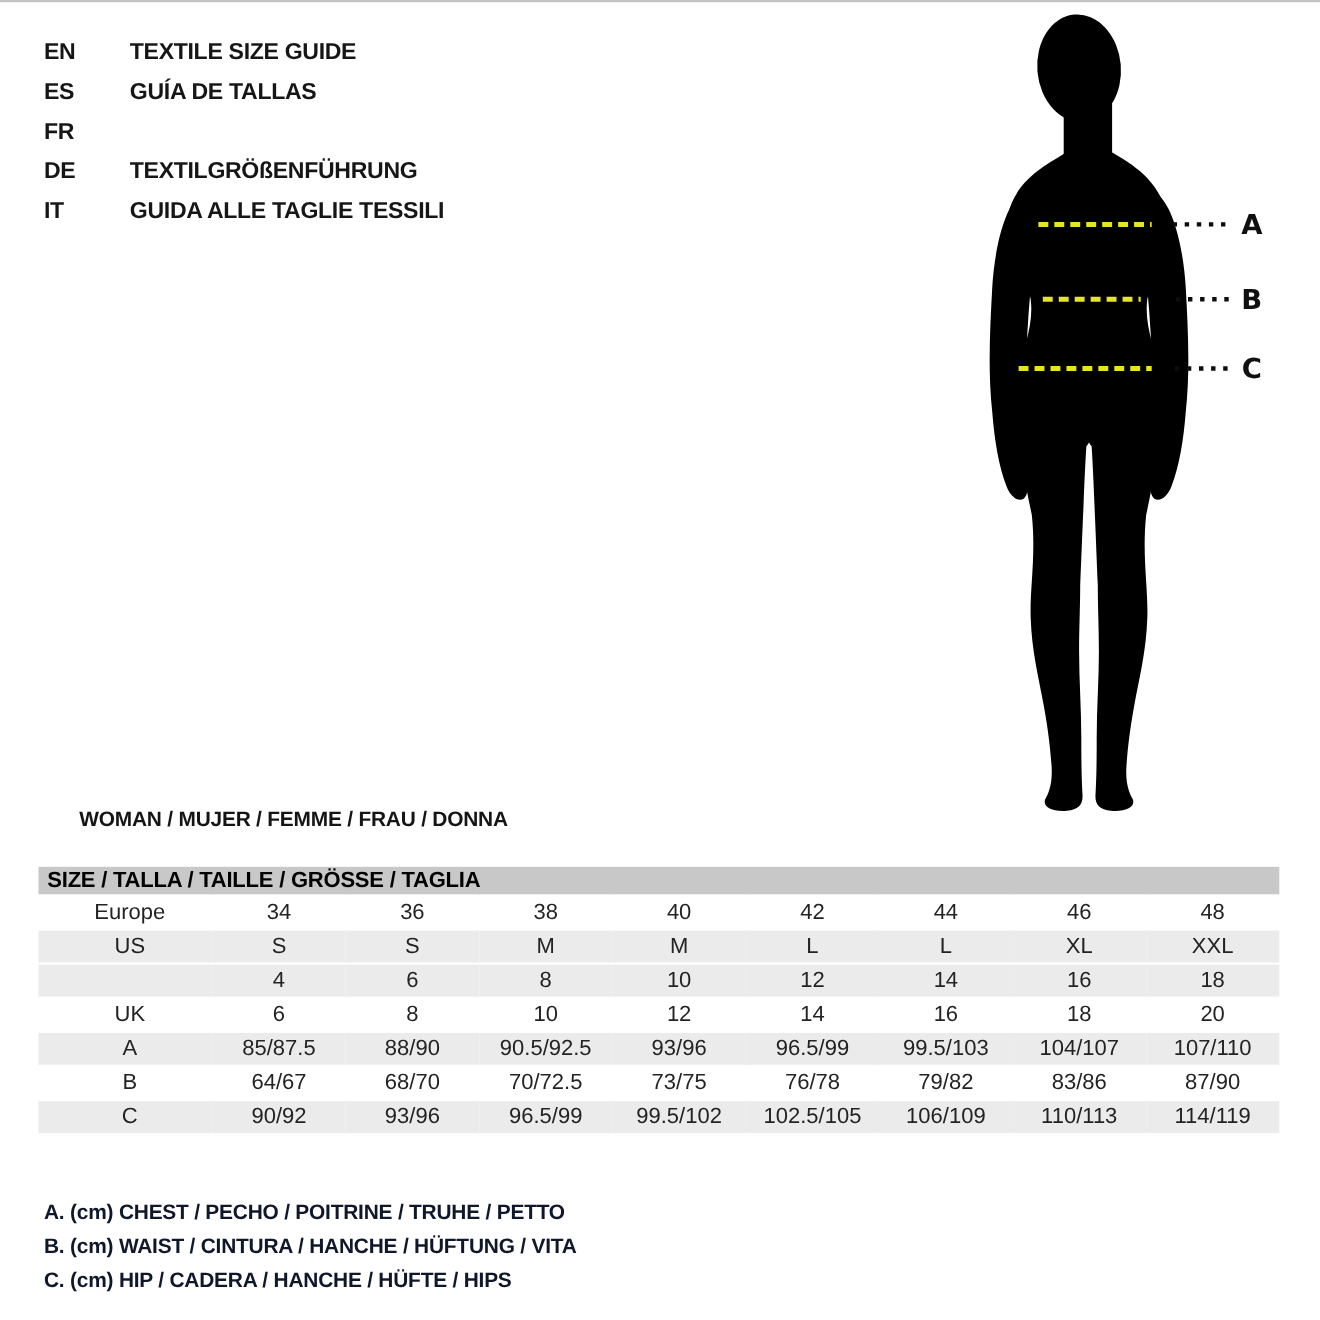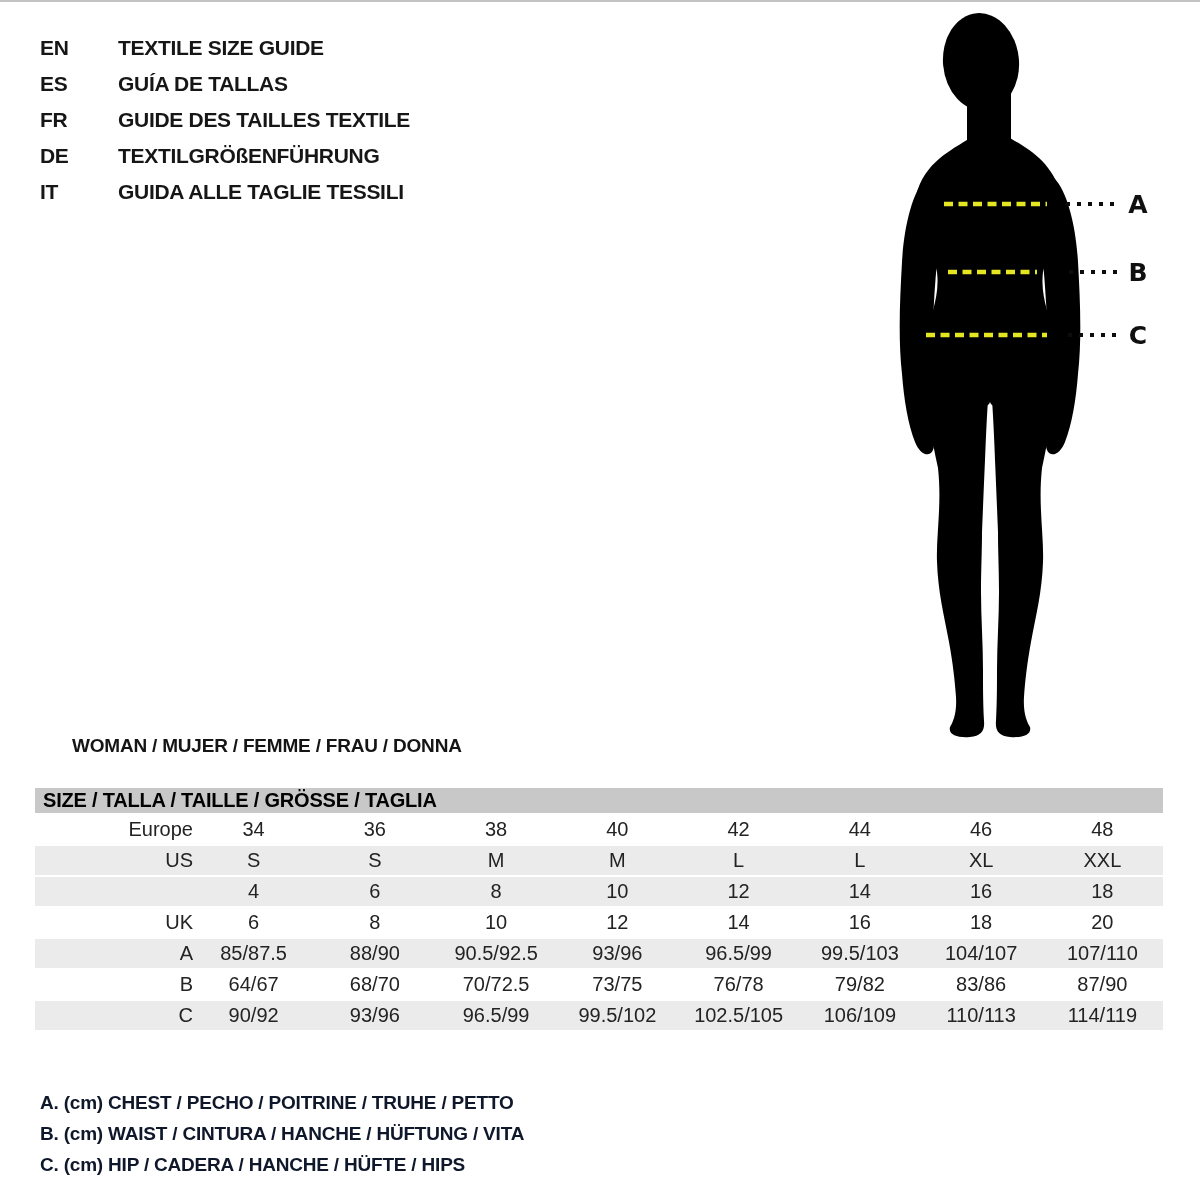--- a/index.html
+++ b/index.html
@@ -28,21 +28,21 @@
 
   
   .section-title{position:absolute;left:40px;top:735px;font-size:19px;font-weight:bold;letter-spacing:-0.2px;color:#151515;margin-left:32px;}
 
   
   .size-table{
     position:absolute;left:35px;top:788px;width:1128px;
     border-collapse:collapse;table-layout:fixed;font-size:20px;color:#232323;
   }
   .size-table td{padding:0;text-align:center;height:29px;vertical-align:middle;border-bottom:2px solid #fff;}
-  .size-table td.lbl{text-align:right;padding-left:8px;}
+  .size-table td.lbl{text-align:center;padding-left:8px;}
   .size-table tr.head td{
     background:var(--header-bg,#c8c8c8);font-weight:bold;font-size:20px;height:25px;
     color:#000000;letter-spacing:-0.2px;text-align:left;padding-left:8px;
   }
   .size-table tr.stripe td{background:var(--stripe-bg,#ebebeb);}
 
   
   .legend{position:absolute;left:40px;top:1087px;font-size:19px;font-weight:bold;line-height:31px;letter-spacing:-0.2px;color:#0f172a;}
 </style>
 </head>
@@ -55,21 +55,20 @@
     <div class="lang-row">
       <span class="lang-code">EN</span>
       <span class="lang-title">TEXTILE SIZE GUIDE</span>
     </div>
     <div class="lang-row">
       <span class="lang-code">ES</span>
       <span class="lang-title">GUÍA DE TALLAS</span>
     </div>
     <div class="lang-row">
       <span class="lang-code">FR</span>
-      <span class="lang-title">GUIDE DES TAILLES TEXTILE</span>
     </div>
     <div class="lang-row">
       <span class="lang-code">DE</span>
       <span class="lang-title">TEXTILGRÖßENFÜHRUNG</span>
     </div>
     <div class="lang-row">
       <span class="lang-code">IT</span>
       <span class="lang-title">GUIDA ALLE TAGLIE TESSILI</span>
     </div>
   </div>

